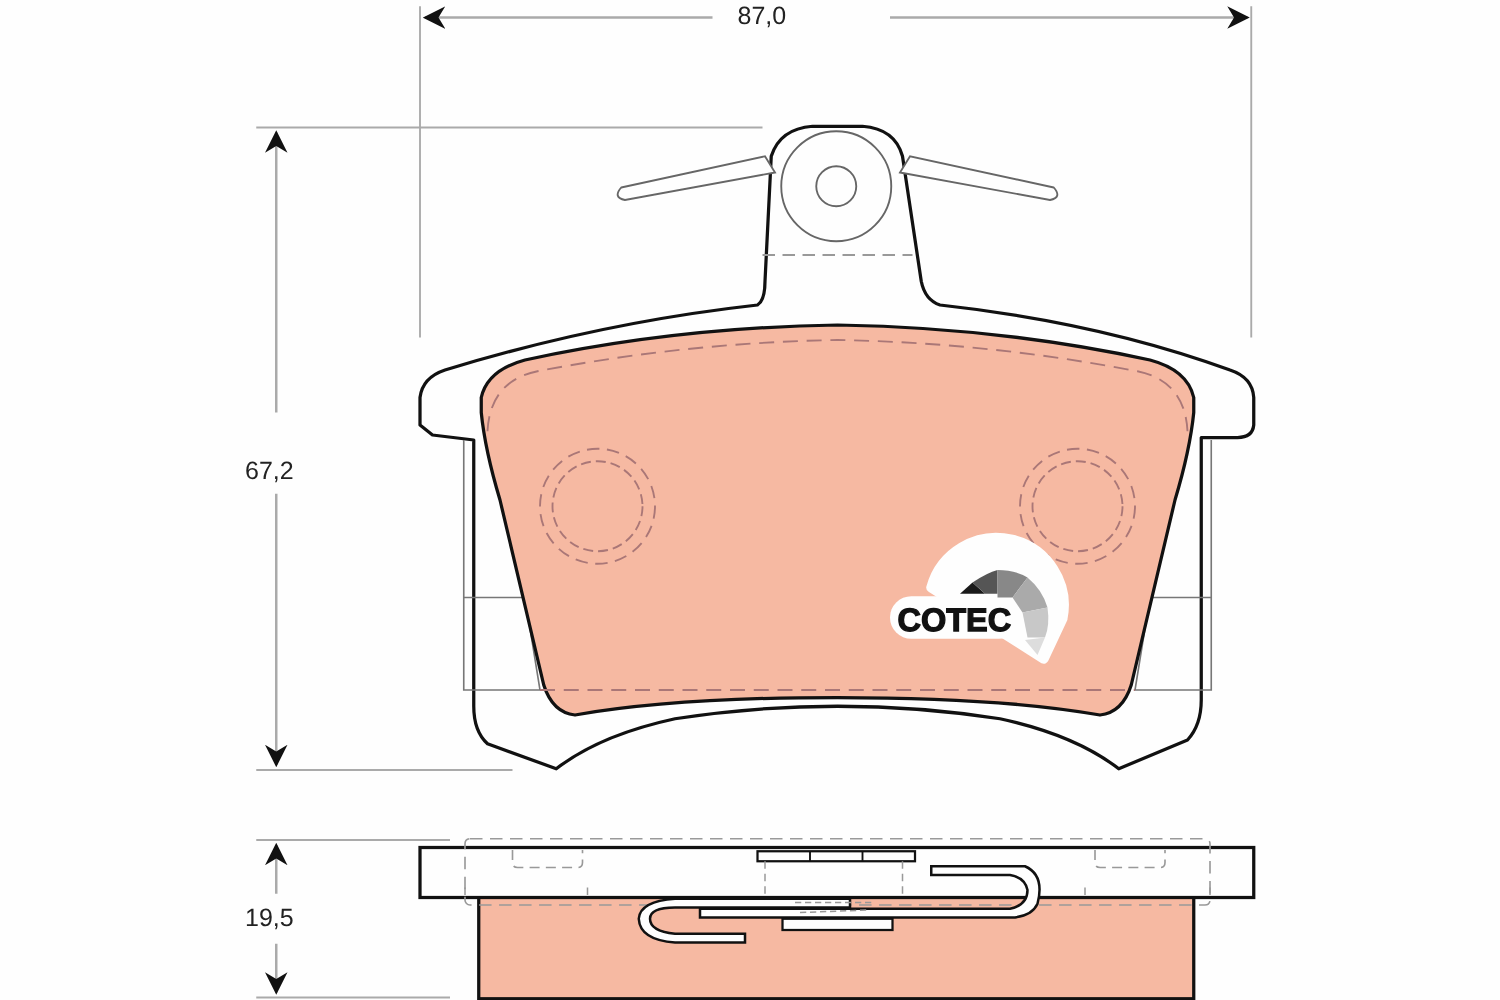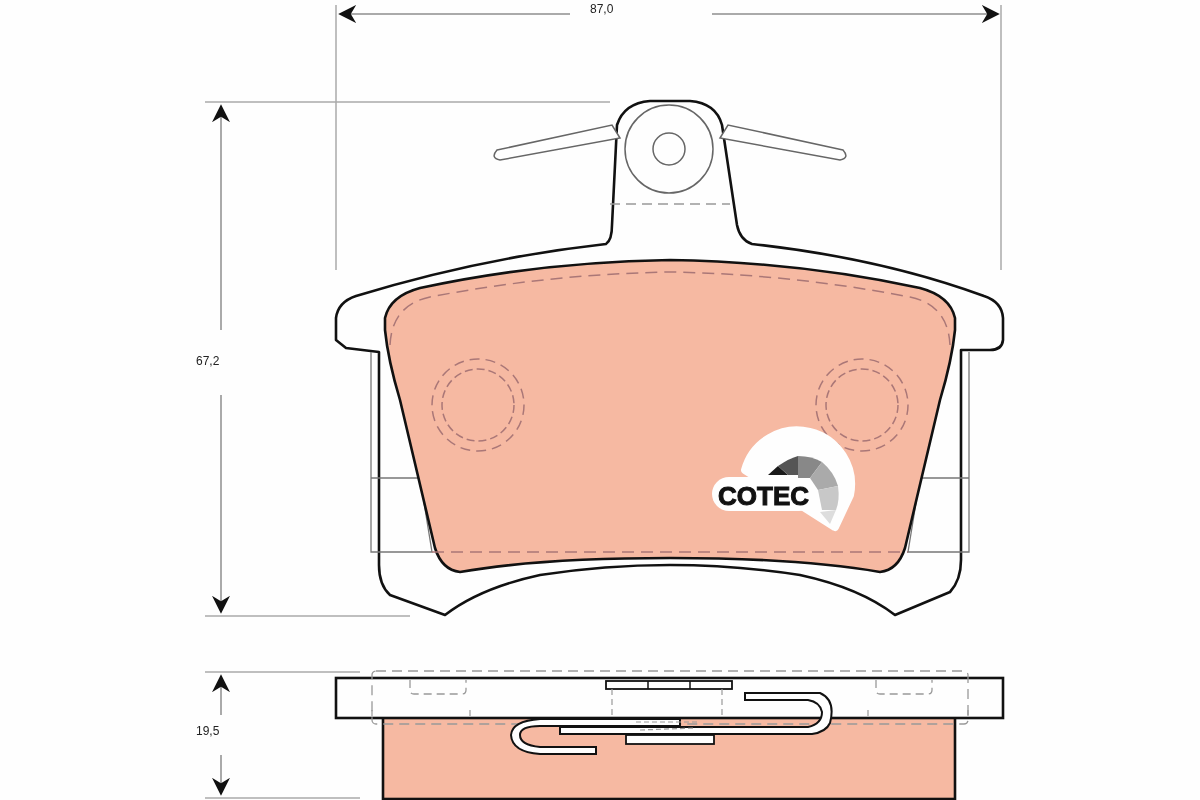--- a/index.html
+++ b/index.html
@@ -1,18 +1,18 @@
 <!DOCTYPE html>
 <html><head>
   <meta charset="utf-8">
   <style>
     html, body { margin: 0; padding: 0; background: #fefefe; }
     .canvas { position: relative; width: 1200px; height: 800px; overflow: hidden; background: #fefefe; }
     svg { position: absolute; left: 0; top: 0; }
-    .dim-label { position: absolute; font-family: "Liberation Sans", sans-serif; font-size: 12px; color: #222; background: #fefefe; padding: 0 6px; }
+    .dim-label { position: absolute; font-family: "Liberation Sans", sans-serif; font-size: 20px; color: #222; background: #fefefe; padding: 0 6px; }
     .cotec-text { font-family: "Liberation Sans", sans-serif; font-weight: bold; }
   </style>
 </head>
 <body>
 
 <div class="canvas">
   <svg width="1200" height="800" viewBox="0 0 1200 800">
     <defs>
       <marker id="arrow" viewBox="0 0 10 10" refX="9" refY="5" markerWidth="9" markerHeight="9" orient="auto-start-reverse">
         <path d="M0,0 L10,5 L0,10 L3,5 z" fill="#111"></path>
@@ -95,15 +95,15 @@
 
       <path d="M 745 693 L 820 693 Q 836 700 830 723 Q 826 732 812 734 L 560 734 L 560 727 L 808 727 Q 822 724 822 712 Q 820 702 808 700 L 745 700 Z" fill="#fefefe" stroke="#111" stroke-width="2"></path>
       <path d="M 680 719 L 540 719 Q 512 721 511 735 Q 512 752 540 754 L 596 754 L 596 747 L 540 747 Q 520 745 520 735 Q 520 726 540 726 L 680 726 Z" fill="#fefefe" stroke="#111" stroke-width="2"></path>
       <rect x="626" y="735" width="88" height="9" fill="#fefefe" stroke="#111" stroke-width="1.8"></rect>
       <path d="M 636 722 L 700 722 M 640 730 L 695 728" stroke="#999" stroke-width="1.2" stroke-dasharray="5,3"></path>
       <path d="M 372 710 L 372 716 M 470 710 L 470 716 M 868 710 L 868 716 M 968 710 L 968 716" stroke="#999" stroke-width="1.2"></path>
     </g>
   </svg>
 
   <div class="dim-label" style="left:584px; top:2px;">87,0</div>
-  <div class="dim-label" style="left:190px; top:354px;">67,2</div>
+  <div class="dim-label" style="left:190px; top:366px;">67,2</div>
   <div class="dim-label" style="left:190px; top:724px;">19,5</div>
 </div>
 
 </body></html>

